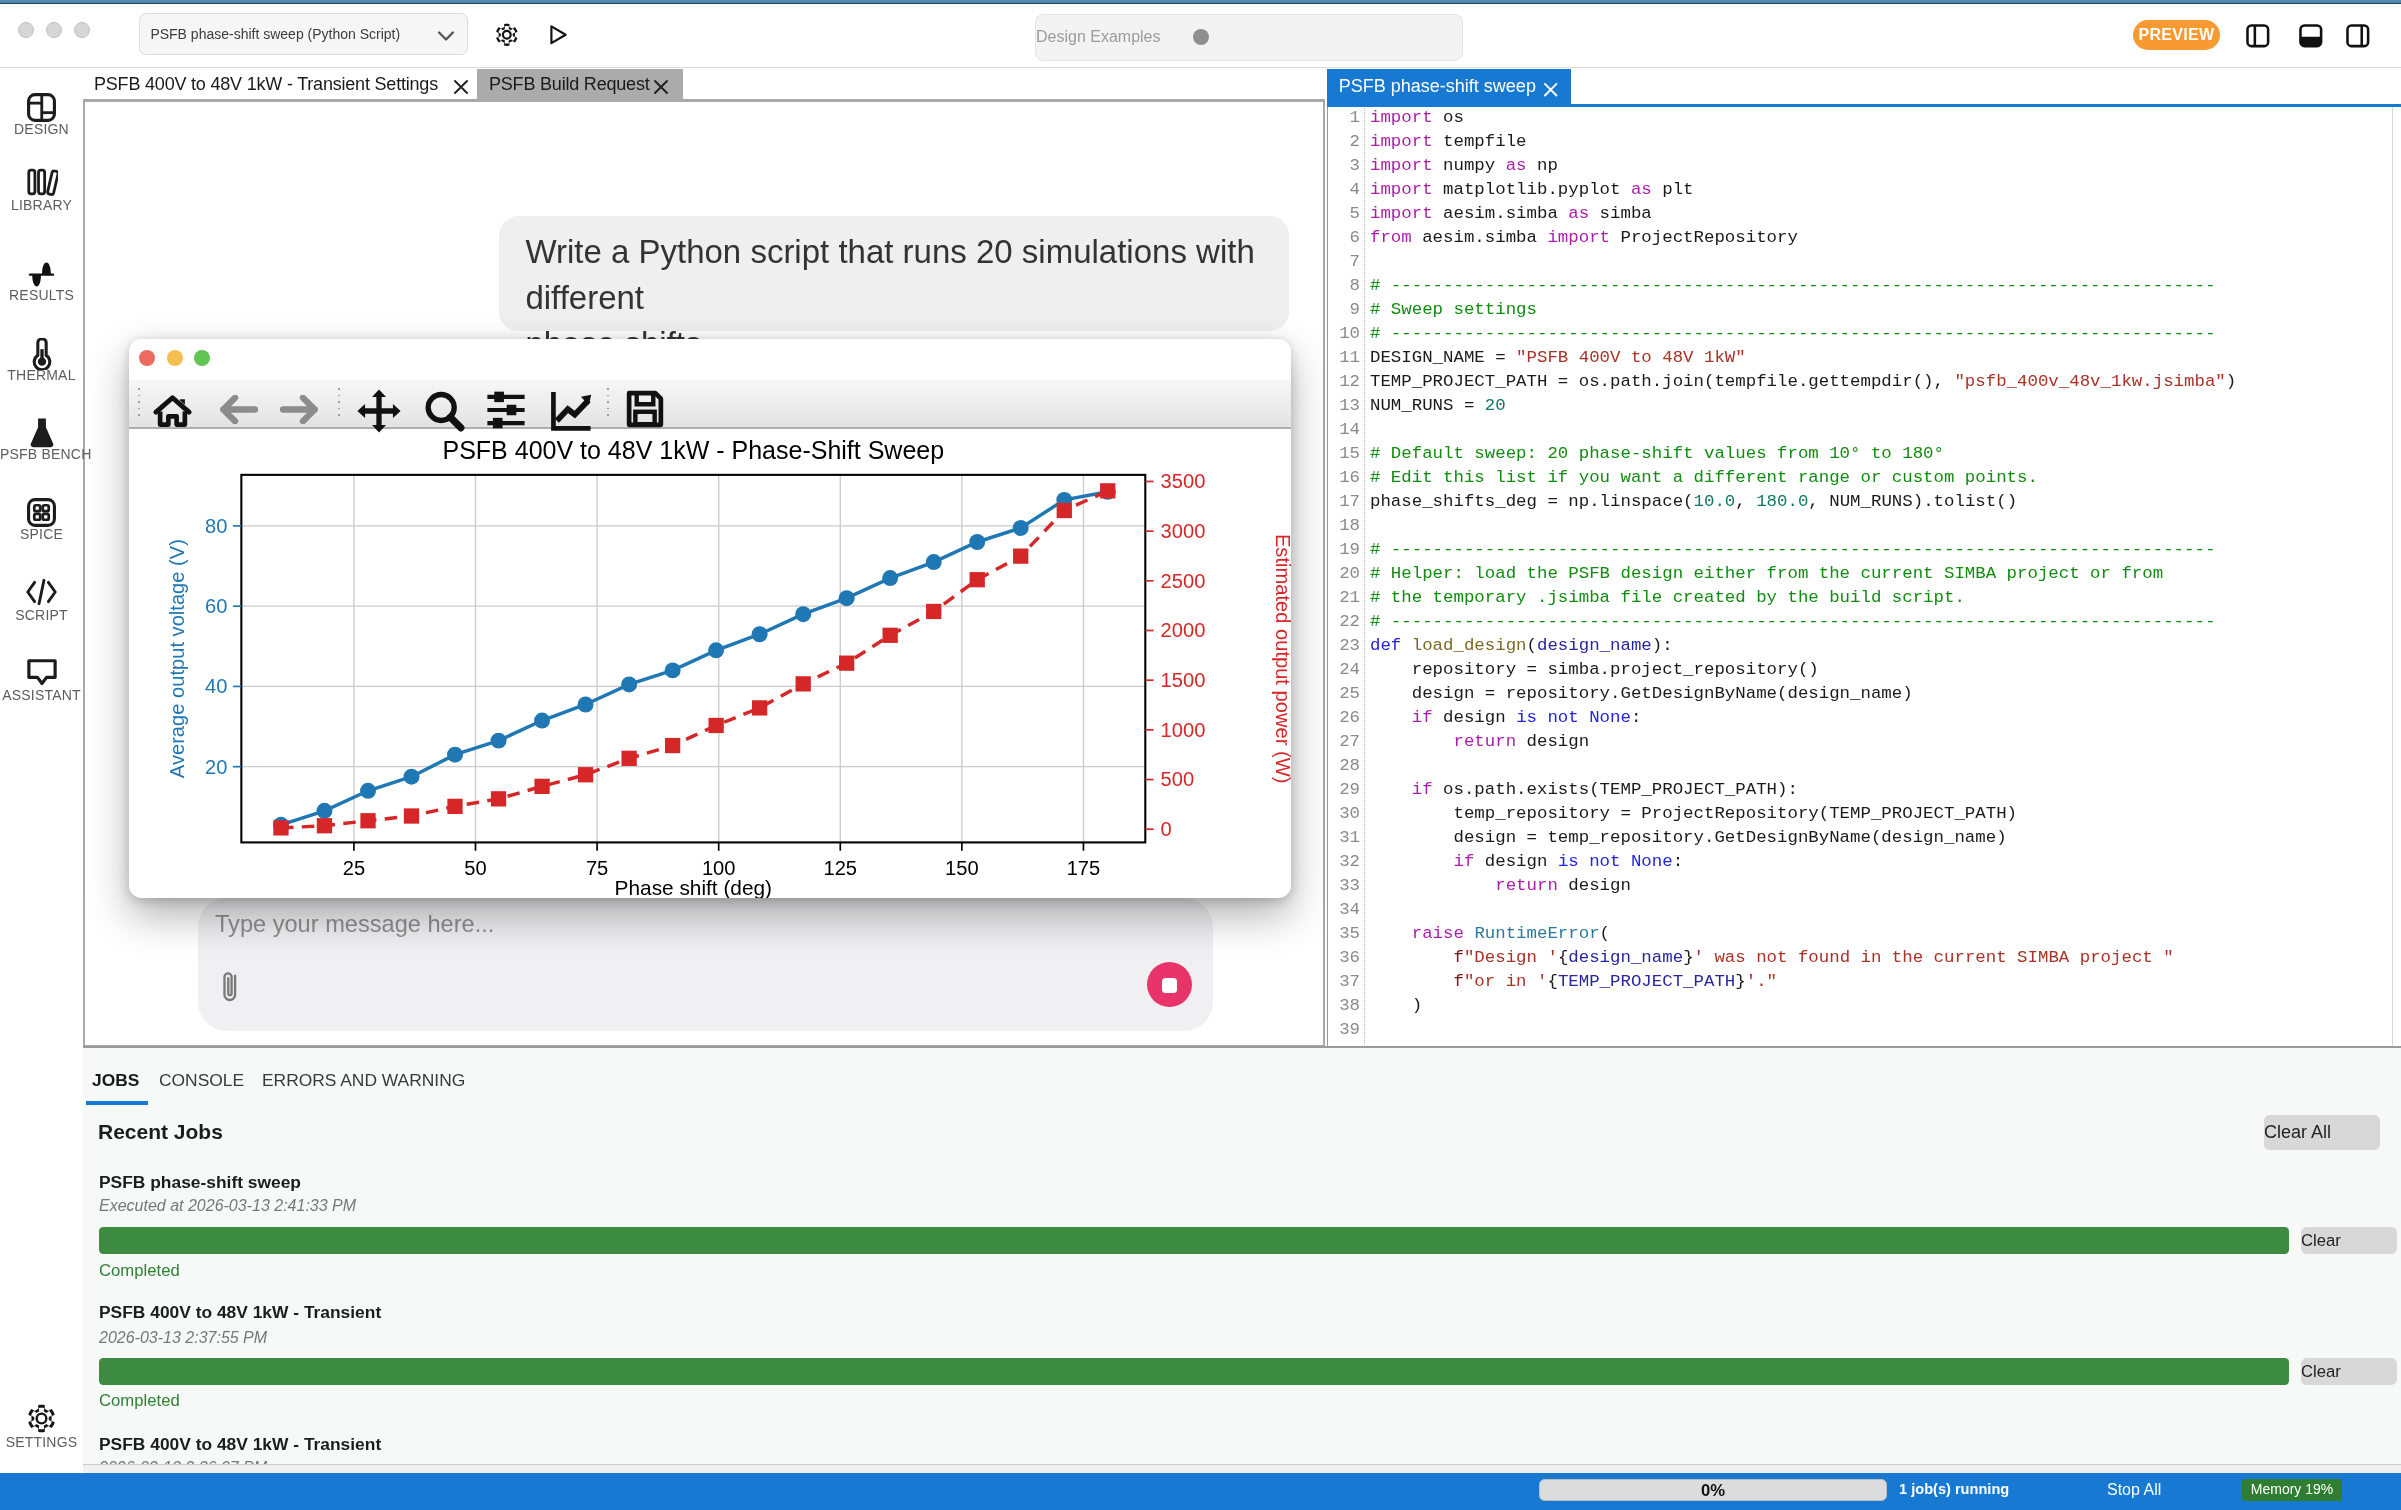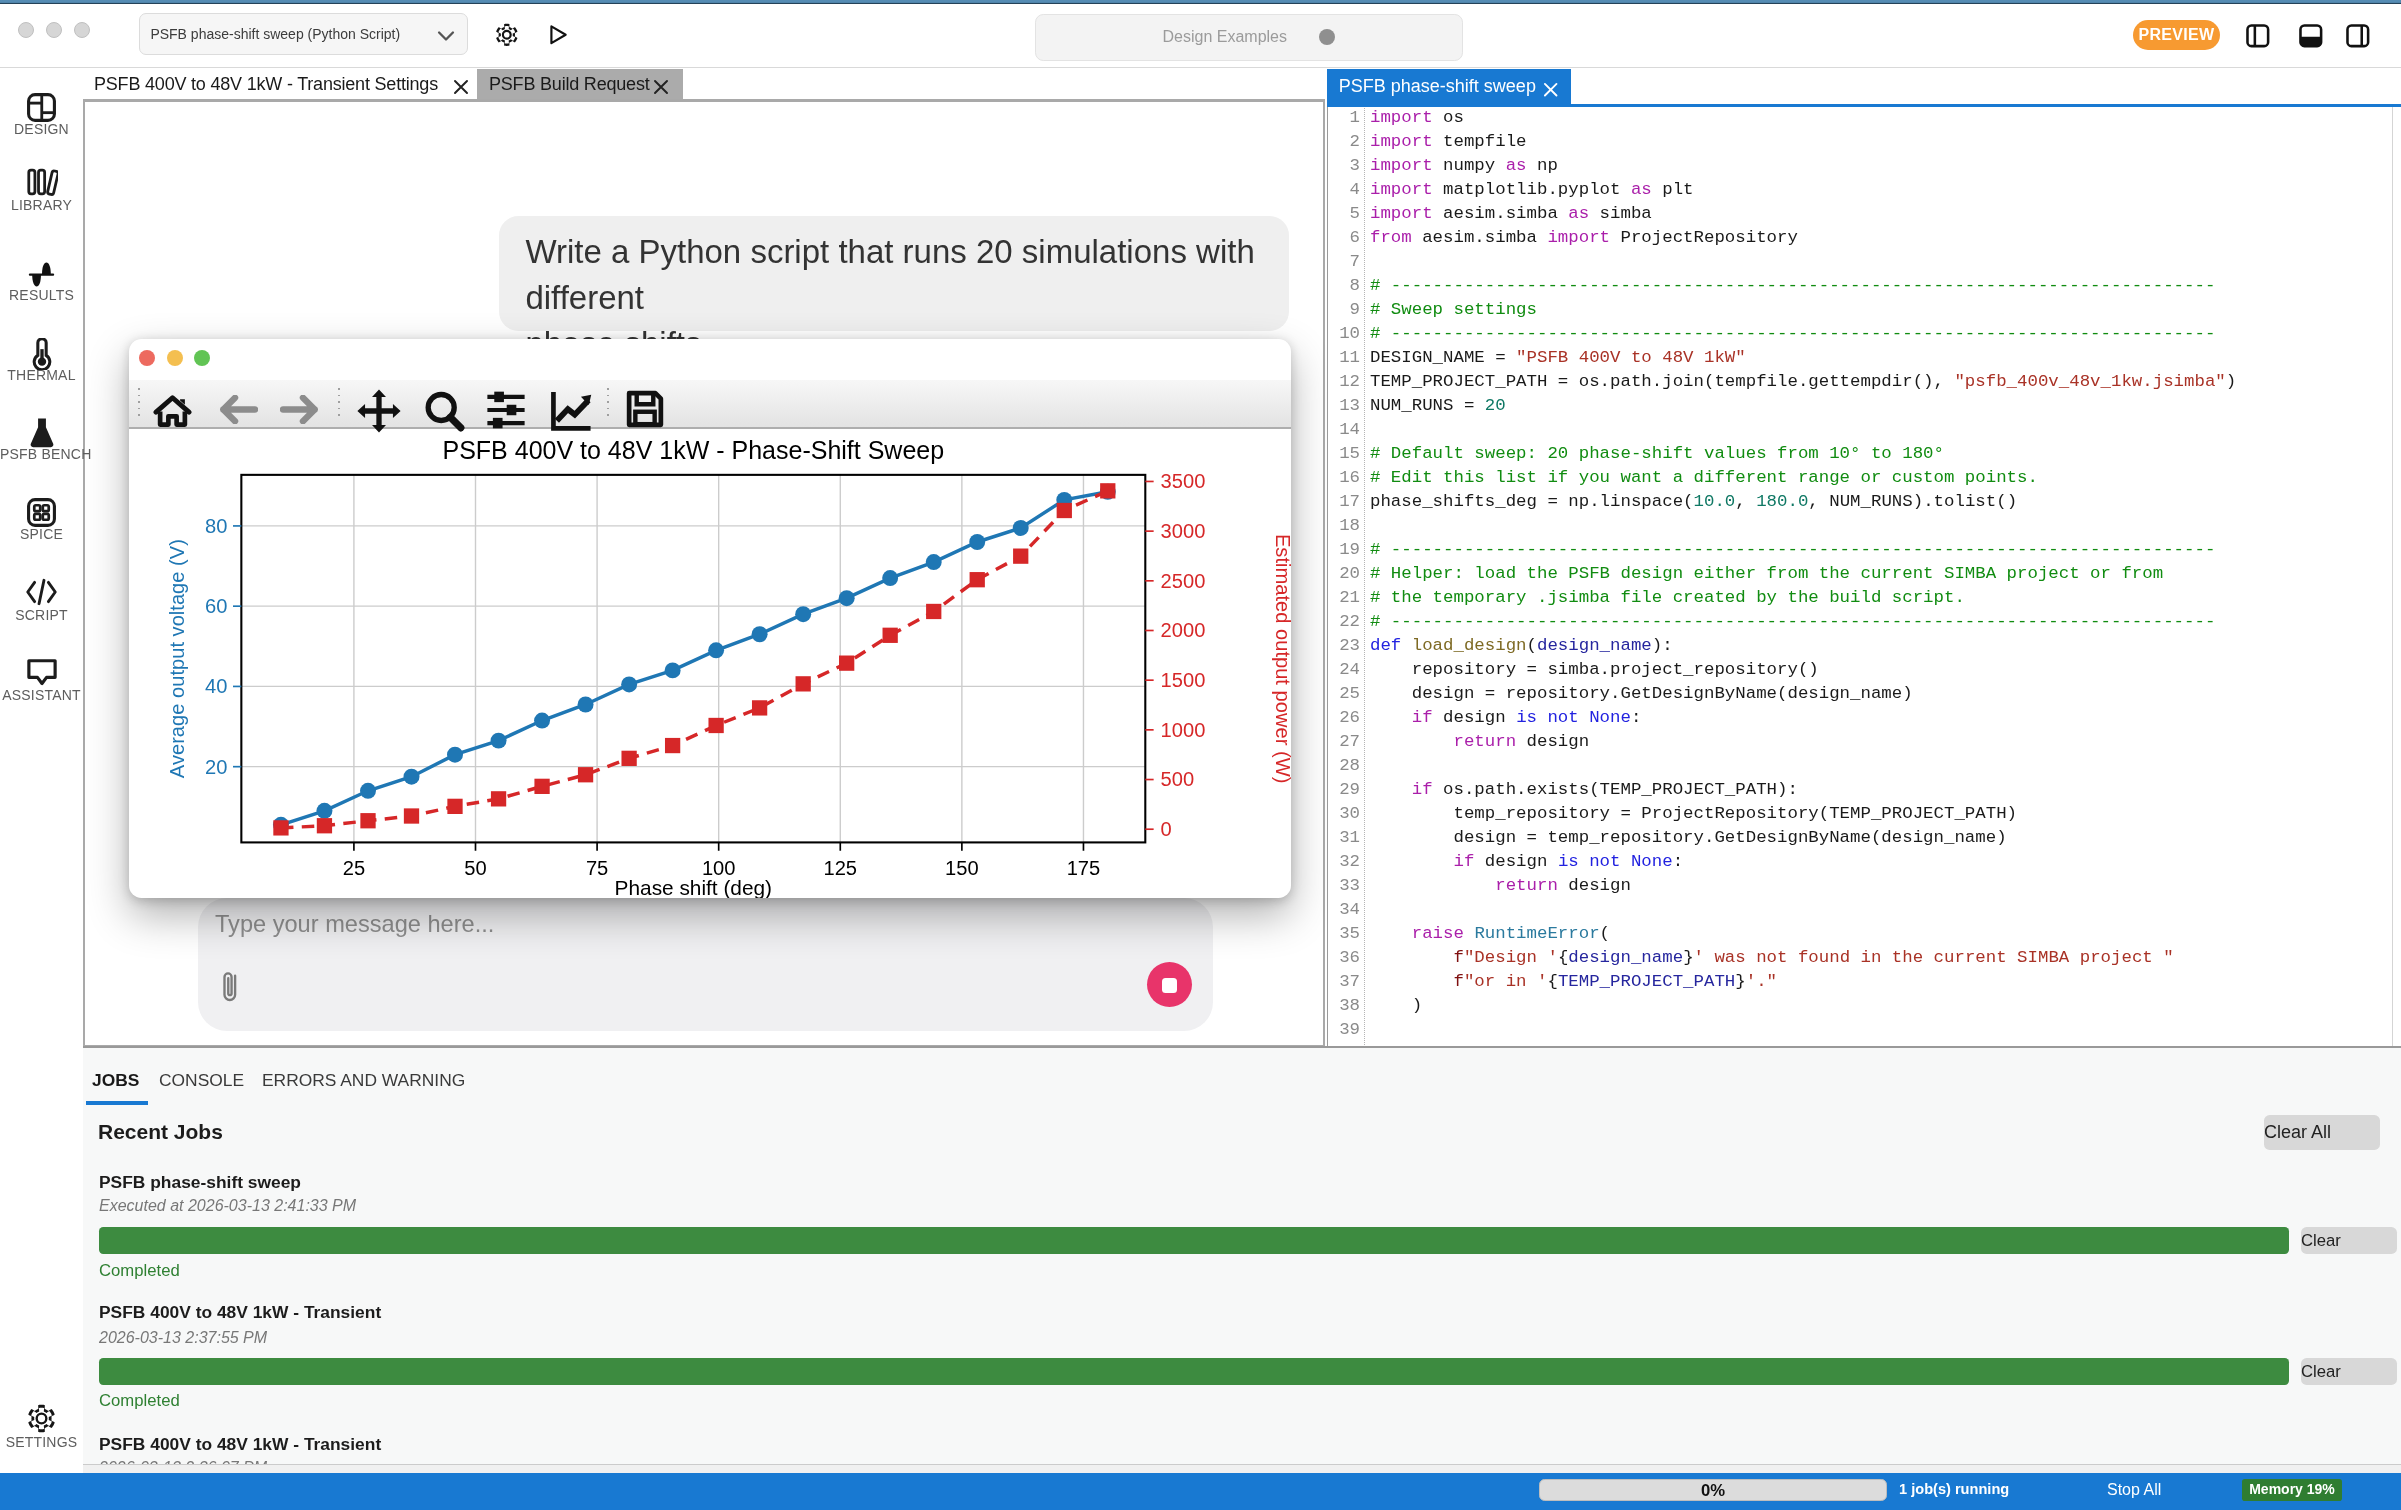--- a/index.html
+++ b/index.html
@@ -5,21 +5,21 @@
 html,body{width:2401px;height:1510px;overflow:hidden;background:#fff;font-family:"Liberation Sans",sans-serif}
 .abs{position:absolute}
 #stage{position:relative;width:2401px;height:1510px}
 
 #bluestrip{left:0;top:0;width:2401px;height:4.2px;background:linear-gradient(#558cb4 0 60%,#27455c 82%,#1c3a50 100%)}
 #win{left:0;top:3.5px;width:2401px;height:1507px;background:#fff;border-radius:9px 9px 0 0}
 
 .tl{border-radius:50%;width:16px;height:16px;background:#d6d6d6;border:0.7px solid #c0c0c0}
 #dropdown{left:139px;top:13.2px;width:329px;height:42px;background:#f6f6f6;border:1.4px solid #dcdcdc;border-radius:7px;color:#3c3c3c;font-size:14px;line-height:40px;padding-left:10.4px;white-space:nowrap}
 #toolbarline{left:0;top:67px;width:2401px;height:1.4px;background:#d9d9d9}
-#dexbox{left:1035px;top:14px;width:428px;height:47px;background:#f3f3f3;border:1.4px solid #e3e3e3;border-radius:8.3px;text-align:center;color:#9b9b9b;font-size:16px;line-height:44px}
+#dexbox{left:1035px;top:14px;width:428px;height:47px;background:#f3f3f3;border:1.4px solid #e3e3e3;border-radius:8.3px;text-align:left;color:#9b9b9b;font-size:16px;line-height:44px}
 #preview{left:2133px;top:19.5px;width:87px;height:30px;background:#f79a31;border-radius:15.3px;color:#fff;font-weight:bold;font-size:16px;text-align:center;line-height:30px;letter-spacing:0.3px}
 
 .tabtxt{font-size:18px;letter-spacing:-0.2px;color:#1a1a1a;top:71px;height:26.4px;line-height:26.4px;white-space:nowrap}
 #tab2{left:477px;top:69px;width:206px;height:31px;background:#ababab}
 #codetab{left:1327px;top:69px;width:244px;height:35px;background:#1879d2;color:#fff;font-size:18px;line-height:35px}
 #codetabline{left:1327px;top:104px;width:1074px;height:2.8px;background:#1879d2;z-index:6}
 
 #chatpanel{left:83px;top:99px;width:1242px;height:948px;background:#fff;border:3.5px solid #a9a9a9;border-width:3.5px 2.8px 2.1px 2.8px}
 #bubble{left:499px;top:216px;width:790px;height:115px;background:#efefef;border-radius:19.5px;font-size:33px;color:#333}
 #inputbox{left:198px;top:898px;width:1015px;height:133px;background:#f0f0f2;border-radius:29px}
@@ -47,21 +47,21 @@
 .jobtime{left:99px;font-size:16px;font-style:italic;color:#777}
 .jobbar{left:99px;width:2190px;height:27px;background:#3d8b40;border-radius:4.2px}
 .jobclear{left:2301px;width:96px;height:27px;font-size:16.7px;line-height:27px}
 .jobdone{left:99px;font-size:16.7px;color:#2f8032}
 
 #greystrip{left:83px;top:1464px;width:2319px;height:9px;background:#f0f0f0;border-top:1.4px solid #cbcbcb}
 #statusbar{left:0;top:1473px;width:2401px;height:37px;background:#1879d2}
 #statprog{left:1539px;top:1479px;width:348px;height:21.6px;background:#dcdcdc;border:0.7px solid #bdbdbd;border-radius:5.6px;text-align:center;color:#111;font-weight:bold;font-size:16.7px;line-height:21.6px}
 #jobsrun{left:1899px;top:1479px;font-size:14.6px;font-weight:bold;color:#fff;line-height:21.6px}
 #stopall{left:2107px;top:1479px;font-size:16px;color:#fff;line-height:21.6px}
-#membox{left:2242px;top:1479px;width:100px;height:21.6px;background:#2f7d31;border-radius:2.8px;text-align:center;color:#fff;font-weight:bold;font-size:14px;line-height:21.6px}
+#membox{left:2242px;top:1479px;width:100px;height:21.6px;background:#2f7d31;border-radius:2.8px;text-align:center;color:#fff;font-weight:normal;font-size:14px;line-height:21.6px}
 
 .sbitem{left:0;width:83px;text-align:center}
 .sblabel{font-size:14px;color:#5d5d5d;letter-spacing:0.2px;white-space:nowrap}
 svg{display:block}
 </style></head>
 <body>
 <div id="stage">
 <div class="abs" id="bluestrip"></div>
 <div class="abs" id="win"></div>
 

